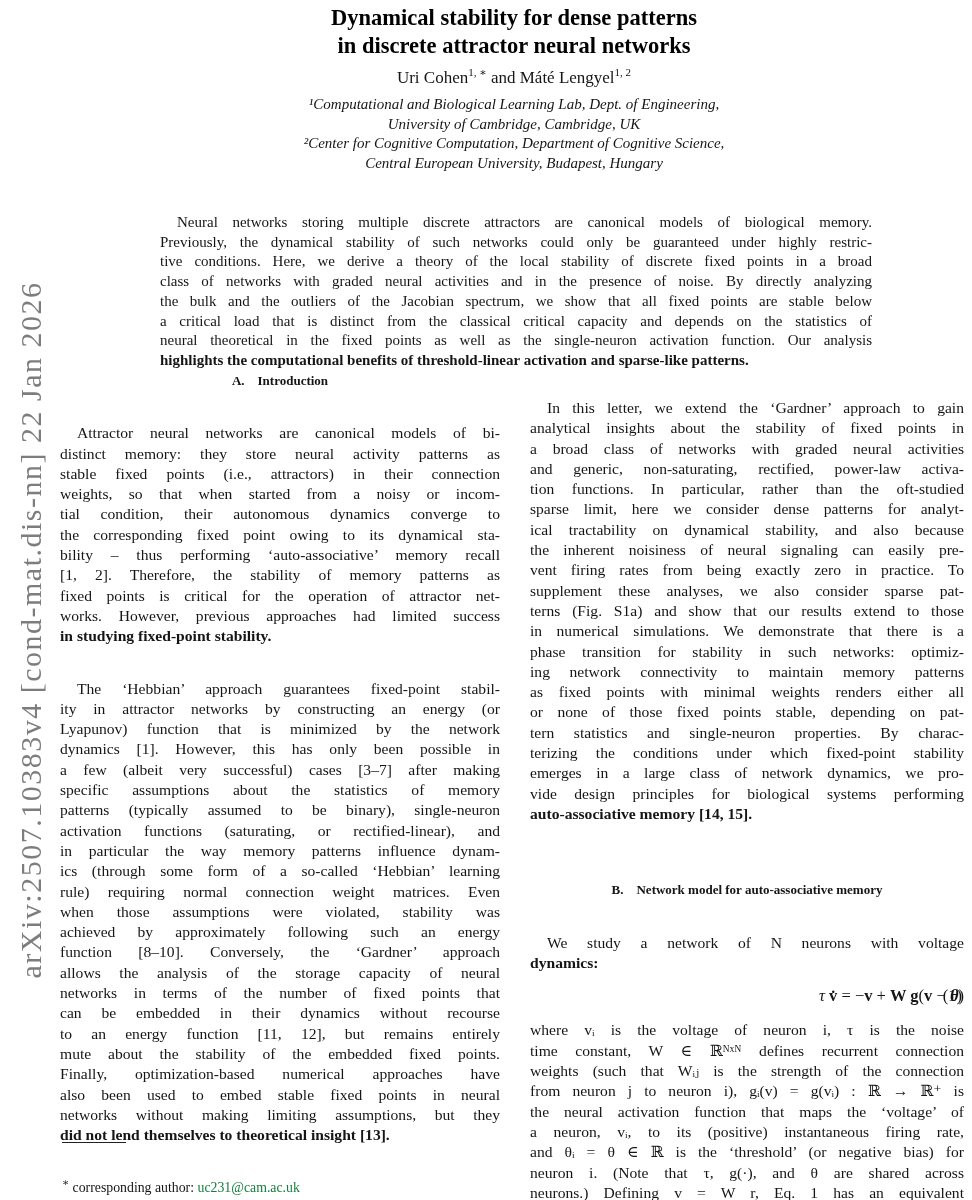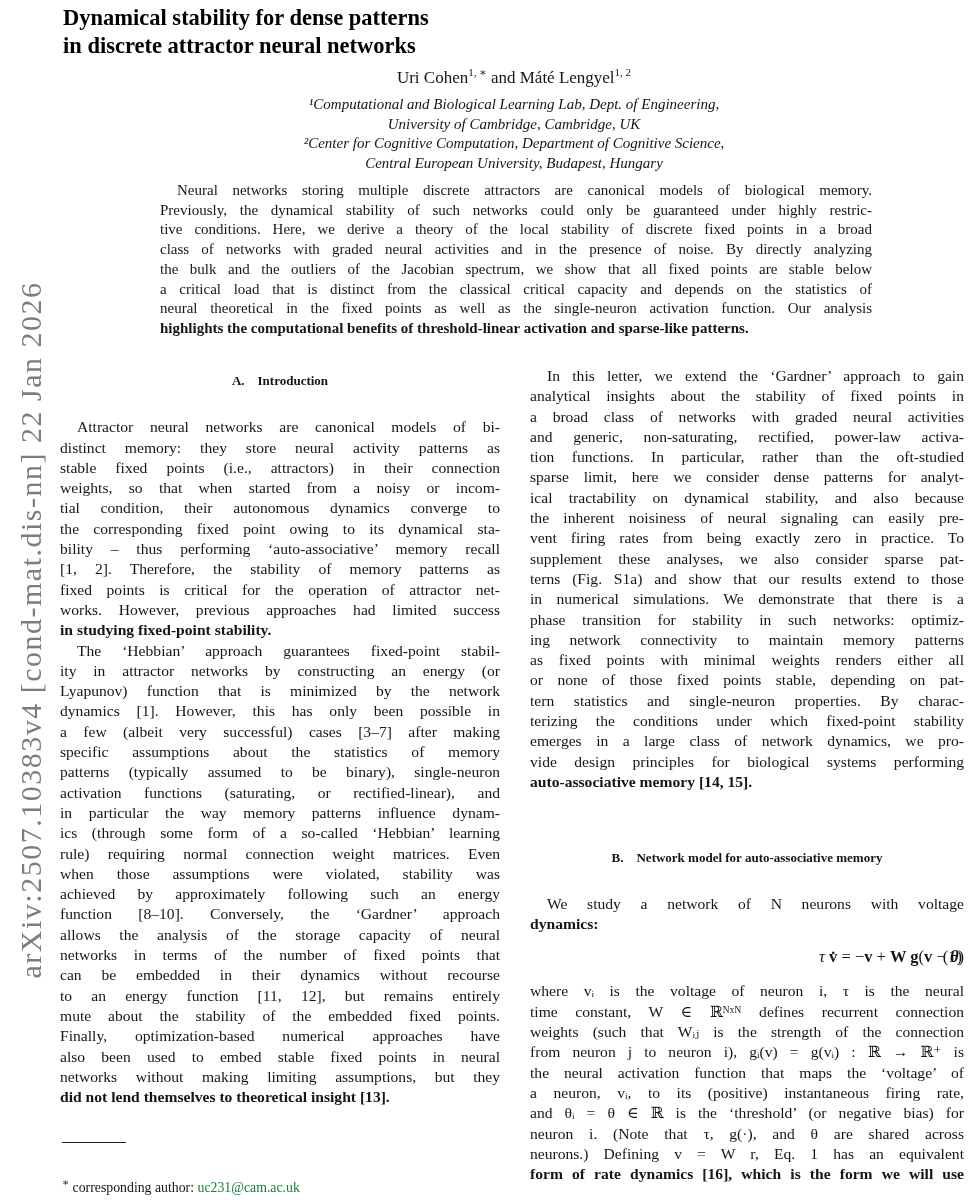--- a/index.html
+++ b/index.html
@@ -10,21 +10,21 @@
   }
   
   .watermark {
     position:absolute; left:31px; top:630px;
     transform:translate(-50%,-50%) rotate(-90deg);
     white-space:nowrap; font-size:30px; letter-spacing:1.5px; color:#7d7d7d;
   }
   
   .doc-title {
     position:absolute; top:4px; left:63px; width:902px;
-    font-weight:bold; font-size:22.5px; line-height:28px; color:#000;
+    text-align:center; font-weight:bold; font-size:22.5px; line-height:28px; color:#000;
   }
   .authors {
     position:absolute; top:66px; left:63px; width:902px;
     text-align:center; font-size:17px;
   }
   .authors sup { font-size:11px; }
   .affiliations {
     position:absolute; top:95px; left:63px; width:902px;
     text-align:center; font-style:italic; font-size:15px; line-height:19.6px;
   }
@@ -40,21 +40,21 @@
   .sec-heading {
     font-weight:bold; text-align:center; font-size:13px;
   }
   .sec-heading.a { margin:5px 0 26px 0; }
   .sec-heading.b { margin:56px 0 25px 0; }
   
   .jpara .line { text-align:justify; text-align-last:justify; min-height:20.3px; }
   .abstract .line { min-height:19.7px; }
   .jpara .line:last-child { text-align-last:left;font-weight:bold; }
   .jpara.cont .line:last-child { text-align-last:justify; }
-  .jpara.indent .line:first-child { text-indent:17px; }
+  .jpara.indent .line:first-child { text-indent:17px;margin-top:32px; }
   
   .equation {
     position:relative; text-align:right; padding:13px 0 14px 0;
     font-size:16.5px;
   }
   .equation .m-it { font-style:italic; }
   .equation .m-b  { font-weight:bold; }
   .equation .m-bi { font-weight:bold; font-style:italic; }
   .eq-number { position:absolute; right:2px; top:13px; font-style:normal; }
   
@@ -161,21 +161,21 @@
         <div class="line">vide design principles for biological systems performing</div>
         <div class="line">auto-associative memory [14, 15].</div>
       </div>
     <div class="sec-heading b">B. Network model for auto-associative memory</div>
     <div class="jpara indent">
         <div class="line">We study a network of N neurons with voltage</div>
         <div class="line">dynamics:</div>
       </div>
     <div class="equation"><span class="m-it">τ </span><span class="m-b">v̇</span><span> = −</span><span class="m-b">v</span><span> + </span><span class="m-b">W g</span><span>(</span><span class="m-b">v</span><span> − </span><span class="m-bi">θ</span><span>)</span><span class="eq-number">(1)</span></div>
     <div class="jpara cont">
-        <div class="line">where vᵢ is the voltage of neuron i, τ is the neural</div>
+        <div class="line">where vᵢ is the voltage of neuron i, τ is the noise</div>
         <div class="line">time constant, W ∈ ℝᴺˣᴺ defines recurrent connection</div>
         <div class="line">weights (such that Wᵢⱼ is the strength of the connection</div>
         <div class="line">from neuron j to neuron i), gᵢ(v) = g(vᵢ) : ℝ → ℝ⁺ is</div>
         <div class="line">the neural activation function that maps the ‘voltage’ of</div>
         <div class="line">a neuron, vᵢ, to its (positive) instantaneous firing rate,</div>
         <div class="line">and θᵢ = θ ∈ ℝ is the ‘threshold’ (or negative bias) for</div>
         <div class="line">neuron i.  (Note that τ, g(·), and θ are shared across</div>
         <div class="line">neurons.)  Defining v = W r, Eq. 1 has an equivalent</div>
         <div class="line">form of rate dynamics [16], which is the form we will use</div>
       </div>

